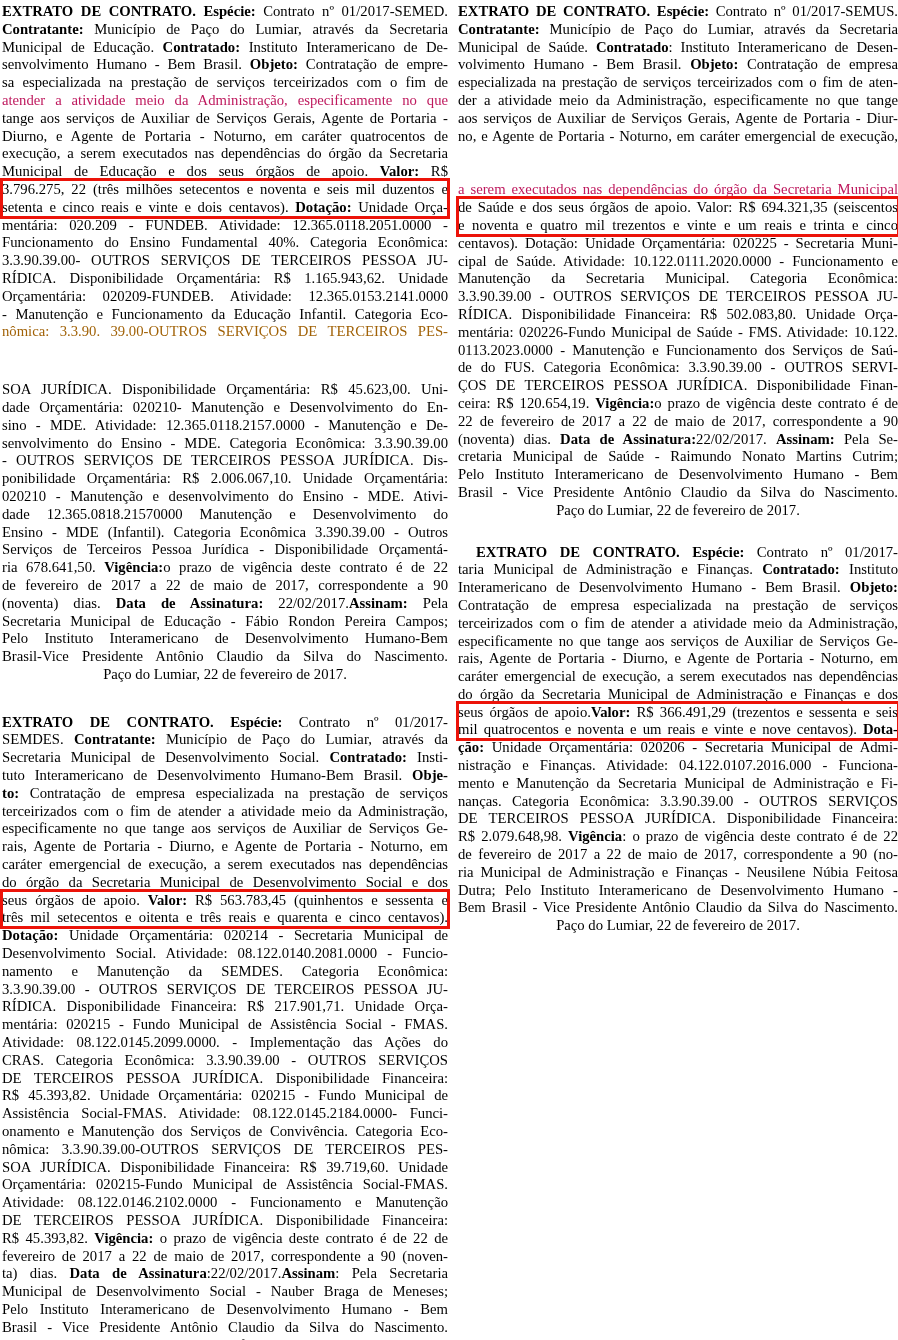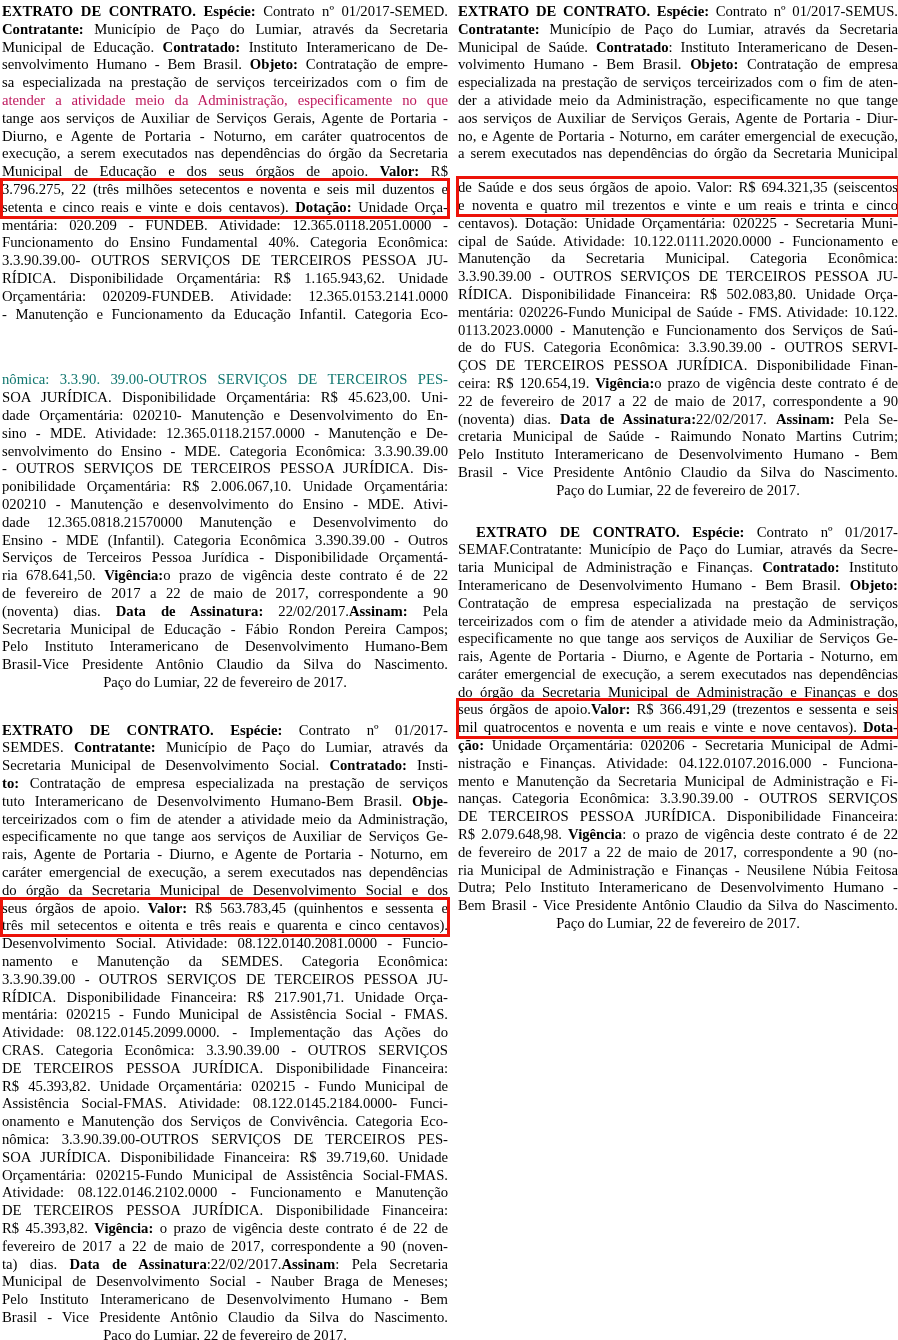--- a/index.html
+++ b/index.html
@@ -59,22 +59,22 @@
         <div class="hl-group" style="--hl: #ec1309;">
           <div class="line" style="color: rgb(0, 0, 0);">3.796.275, 22 (três milhões setecentos e noventa e seis mil duzentos e</div>
           <div class="line" style="color: rgb(0, 0, 0);">setenta e cinco reais e vinte e dois centavos). <b>Dotação:</b> Unidade Orça-</div>
         </div>
         <div class="line" style="color: rgb(0, 0, 0);">mentária: 020.209 - FUNDEB. Atividade: 12.365.0118.2051.0000 -</div>
         <div class="line" style="color: rgb(0, 0, 0);">Funcionamento do Ensino Fundamental 40%. Categoria Econômica:</div>
         <div class="line" style="color: rgb(0, 0, 0);">3.3.90.39.00- OUTROS SERVIÇOS DE TERCEIROS PESSOA JU-</div>
         <div class="line" style="color: rgb(0, 0, 0);">RÍDICA. Disponibilidade Orçamentária: R$ 1.165.943,62. Unidade</div>
         <div class="line" style="color: rgb(0, 0, 0);">Orçamentária: 020209-FUNDEB. Atividade: 12.365.0153.2141.0000</div>
         <div class="line" style="color: rgb(0, 0, 0);">- Manutenção e Funcionamento da Educação Infantil. Categoria Eco-</div>
-        <div class="line" style="color: #0f766e; margin-top: 48px;">nômica: 3.3.90. 39.00-OUTROS SERVIÇOS DE TERCEIROS PES-</div>
-        <div class="line" style="color: rgb(0, 0, 0);">SOA JURÍDICA. Disponibilidade Orçamentária: R$ 45.623,00. Uni-</div>
+        <div class="line" style="color: #a16207;">nômica: 3.3.90. 39.00-OUTROS SERVIÇOS DE TERCEIROS PES-</div>
+        <div class="line" style="color: rgb(0, 0, 0); margin-top: 40px;">SOA JURÍDICA. Disponibilidade Orçamentária: R$ 45.623,00. Uni-</div>
         <div class="line" style="color: rgb(0, 0, 0);">dade Orçamentária: 020210- Manutenção e Desenvolvimento do En-</div>
         <div class="line" style="color: rgb(0, 0, 0);">sino - MDE. Atividade: 12.365.0118.2157.0000 - Manutenção e De-</div>
         <div class="line" style="color: rgb(0, 0, 0);">senvolvimento do Ensino - MDE. Categoria Econômica: 3.3.90.39.00</div>
         <div class="line" style="color: rgb(0, 0, 0);">- OUTROS SERVIÇOS DE TERCEIROS PESSOA JURÍDICA. Dis-</div>
         <div class="line" style="color: rgb(0, 0, 0);">ponibilidade Orçamentária: R$ 2.006.067,10. Unidade Orçamentária:</div>
         <div class="line" style="color: rgb(0, 0, 0);">020210 - Manutenção e desenvolvimento do Ensino - MDE. Ativi-</div>
         <div class="line" style="color: rgb(0, 0, 0);">dade 12.365.0818.21570000 Manutenção e Desenvolvimento do</div>
         <div class="line" style="color: rgb(0, 0, 0);">Ensino - MDE (Infantil). Categoria Econômica 3.390.39.00 - Outros</div>
         <div class="line" style="color: rgb(0, 0, 0);">Serviços de Terceiros Pessoa Jurídica - Disponibilidade Orçamentá-</div>
         <div class="line" style="color: rgb(0, 0, 0);">ria 678.641,50. <b>Vigência:</b>o prazo de vigência deste contrato é de 22</div>
@@ -82,31 +82,32 @@
         <div class="line" style="color: rgb(0, 0, 0);">(noventa) dias. <b>Data de Assinatura:</b> 22/02/2017.<b>Assinam:</b> Pela</div>
         <div class="line" style="color: rgb(0, 0, 0);">Secretaria Municipal de Educação - Fábio Rondon Pereira Campos;</div>
         <div class="line" style="color: rgb(0, 0, 0);">Pelo Instituto Interamericano de Desenvolvimento Humano-Bem</div>
         <div class="line" style="color: rgb(0, 0, 0);">Brasil-Vice Presidente Antônio Claudio da Silva do Nascimento.</div>
         <div class="line last" style="color: rgb(0, 0, 0);">Paço do Lumiar, 22 de fevereiro de 2017.</div>
       </article>
       <article class="extract">
         <div class="line" style="color: rgb(0, 0, 0);"><b>EXTRATO DE CONTRATO. Espécie:</b> Contrato nº 01/2017-</div>
         <div class="line" style="color: rgb(0, 0, 0);">SEMDES. <b>Contratante:</b> Município de Paço do Lumiar, através da</div>
         <div class="line" style="color: rgb(0, 0, 0);">Secretaria Municipal de Desenvolvimento Social. <b>Contratado:</b> Insti-</div>
+        <div class="line" style="color: rgb(0, 0, 0);">tuto Interamericano de Desenvolvimento Humano-Bem Brasil. <b>Obje-</b></div>
         <div class="line" style="color: rgb(0, 0, 0);"><b>to:</b> Contratação de empresa especializada na prestação de serviços</div>
-        <div class="line" style="color: rgb(0, 0, 0);">tuto Interamericano de Desenvolvimento Humano-Bem Brasil. <b>Obje-</b></div>
         <div class="line" style="color: rgb(0, 0, 0);">terceirizados com o fim de atender a atividade meio da Administração,</div>
         <div class="line" style="color: rgb(0, 0, 0);">especificamente no que tange aos serviços de Auxiliar de Serviços Ge-</div>
         <div class="line" style="color: rgb(0, 0, 0);">rais, Agente de Portaria - Diurno, e Agente de Portaria - Noturno, em</div>
         <div class="line" style="color: rgb(0, 0, 0);">caráter emergencial de execução, a serem executados nas dependências</div>
         <div class="line" style="color: rgb(0, 0, 0);">do órgão da Secretaria Municipal de Desenvolvimento Social e dos</div>
         <div class="hl-group" style="--hl: #ec1309;">
           <div class="line" style="color: rgb(0, 0, 0);">seus órgãos de apoio. <b>Valor:</b> R$ 563.783,45 (quinhentos e sessenta e</div>
           <div class="line" style="color: rgb(0, 0, 0);">três mil setecentos e oitenta e três reais e quarenta e cinco centavos).</div>
         </div>
+        <div class="line" style="color: rgb(0, 0, 0);"><b>Dotação:</b> Unidade Orçamentária: 020214 - Secretaria Municipal de</div>
         <div class="line" style="color: rgb(0, 0, 0);">Desenvolvimento Social. Atividade: 08.122.0140.2081.0000 - Funcio-</div>
         <div class="line" style="color: rgb(0, 0, 0);">namento e Manutenção da SEMDES. Categoria Econômica:</div>
         <div class="line" style="color: rgb(0, 0, 0);">3.3.90.39.00 - OUTROS SERVIÇOS DE TERCEIROS PESSOA JU-</div>
         <div class="line" style="color: rgb(0, 0, 0);">RÍDICA. Disponibilidade Financeira: R$ 217.901,71. Unidade Orça-</div>
         <div class="line" style="color: rgb(0, 0, 0);">mentária: 020215 - Fundo Municipal de Assistência Social - FMAS.</div>
         <div class="line" style="color: rgb(0, 0, 0);">Atividade: 08.122.0145.2099.0000. - Implementação das Ações do</div>
         <div class="line" style="color: rgb(0, 0, 0);">CRAS. Categoria Econômica: 3.3.90.39.00 - OUTROS SERVIÇOS</div>
         <div class="line" style="color: rgb(0, 0, 0);">DE TERCEIROS PESSOA JURÍDICA. Disponibilidade Financeira:</div>
         <div class="line" style="color: rgb(0, 0, 0);">R$ 45.393,82. Unidade Orçamentária: 020215 - Fundo Municipal de</div>
         <div class="line" style="color: rgb(0, 0, 0);">Assistência Social-FMAS. Atividade: 08.122.0145.2184.0000- Funci-</div>
@@ -128,23 +129,23 @@
   <div class="col col-right">
       <article class="extract">
         <div class="line" style="color: rgb(0, 0, 0);"><b>EXTRATO DE CONTRATO. Espécie:</b> Contrato nº 01/2017-SEMUS.</div>
         <div class="line" style="color: rgb(0, 0, 0);"><b>Contratante:</b> Município de Paço do Lumiar, através da Secretaria</div>
         <div class="line" style="color: rgb(0, 0, 0);">Municipal de Saúde. <b>Contratado</b>: Instituto Interamericano de Desen-</div>
         <div class="line" style="color: rgb(0, 0, 0);">volvimento Humano - Bem Brasil. <b>Objeto:</b> Contratação de empresa</div>
         <div class="line" style="color: rgb(0, 0, 0);">especializada na prestação de serviços terceirizados com o fim de aten-</div>
         <div class="line" style="color: rgb(0, 0, 0);">der a atividade meio da Administração, especificamente no que tange</div>
         <div class="line" style="color: rgb(0, 0, 0);">aos serviços de Auxiliar de Serviços Gerais, Agente de Portaria - Diur-</div>
         <div class="line" style="color: rgb(0, 0, 0);">no, e Agente de Portaria - Noturno, em caráter emergencial de execução,</div>
-        <div class="line" style="color: #000000;">a serem executados nas dependências do órgão da Secretaria Municipal</div>
+        <div class="line" style="color: #be185d; margin-top: 36px;">a serem executados nas dependências do órgão da Secretaria Municipal</div>
         <div class="hl-group" style="--hl: #ec1309;">
-          <div class="line" style="color: rgb(0, 0, 0); margin-top: 16px;">de Saúde e dos seus órgãos de apoio. Valor: R$ 694.321,35 (seiscentos</div>
+          <div class="line" style="color: rgb(0, 0, 0);">de Saúde e dos seus órgãos de apoio. Valor: R$ 694.321,35 (seiscentos</div>
           <div class="line" style="color: rgb(0, 0, 0);">e noventa e quatro mil trezentos e vinte e um reais e trinta e cinco</div>
         </div>
         <div class="line" style="color: rgb(0, 0, 0);">centavos). Dotação: Unidade Orçamentária: 020225 - Secretaria Muni-</div>
         <div class="line" style="color: rgb(0, 0, 0);">cipal de Saúde. Atividade: 10.122.0111.2020.0000 - Funcionamento e</div>
         <div class="line" style="color: rgb(0, 0, 0);">Manutenção da Secretaria Municipal. Categoria Econômica:</div>
         <div class="line" style="color: rgb(0, 0, 0);">3.3.90.39.00 - OUTROS SERVIÇOS DE TERCEIROS PESSOA JU-</div>
         <div class="line" style="color: rgb(0, 0, 0);">RÍDICA. Disponibilidade Financeira: R$ 502.083,80. Unidade Orça-</div>
         <div class="line" style="color: rgb(0, 0, 0);">mentária: 020226-Fundo Municipal de Saúde - FMS. Atividade: 10.122.</div>
         <div class="line" style="color: rgb(0, 0, 0);">0113.2023.0000 - Manutenção e Funcionamento dos Serviços de Saú-</div>
         <div class="line" style="color: rgb(0, 0, 0);">de do FUS. Categoria Econômica: 3.3.90.39.00 - OUTROS SERVI-</div>
@@ -152,21 +153,20 @@
         <div class="line" style="color: rgb(0, 0, 0);">ceira: R$ 120.654,19. <b>Vigência:</b>o prazo de vigência deste contrato é de</div>
         <div class="line" style="color: rgb(0, 0, 0);">22 de fevereiro de 2017 a 22 de maio de 2017, correspondente a 90</div>
         <div class="line" style="color: rgb(0, 0, 0);">(noventa) dias. <b>Data de Assinatura:</b>22/02/2017. <b>Assinam:</b> Pela Se-</div>
         <div class="line" style="color: rgb(0, 0, 0);">cretaria Municipal de Saúde - Raimundo Nonato Martins Cutrim;</div>
         <div class="line" style="color: rgb(0, 0, 0);">Pelo Instituto Interamericano de Desenvolvimento Humano - Bem</div>
         <div class="line" style="color: rgb(0, 0, 0);">Brasil - Vice Presidente Antônio Claudio da Silva do Nascimento.</div>
         <div class="line last" style="color: rgb(0, 0, 0);">Paço do Lumiar, 22 de fevereiro de 2017.</div>
       </article>
       <article class="extract">
         <div class="line indent" style="color: rgb(0, 0, 0);"><b>EXTRATO DE CONTRATO. Espécie:</b> Contrato nº 01/2017-</div>
-        <div class="line" style="color: rgb(0, 0, 0);">SEMAF.Contratante: Município de Paço do Lumiar, através da Secre-</div>
         <div class="line" style="color: rgb(0, 0, 0);">taria Municipal de Administração e Finanças. <b>Contratado:</b> Instituto</div>
         <div class="line" style="color: rgb(0, 0, 0);">Interamericano de Desenvolvimento Humano - Bem Brasil. <b>Objeto:</b></div>
         <div class="line" style="color: rgb(0, 0, 0);">Contratação de empresa especializada na prestação de serviços</div>
         <div class="line" style="color: rgb(0, 0, 0);">terceirizados com o fim de atender a atividade meio da Administração,</div>
         <div class="line" style="color: rgb(0, 0, 0);">especificamente no que tange aos serviços de Auxiliar de Serviços Ge-</div>
         <div class="line" style="color: rgb(0, 0, 0);">rais, Agente de Portaria - Diurno, e Agente de Portaria - Noturno, em</div>
         <div class="line" style="color: rgb(0, 0, 0);">caráter emergencial de execução, a serem executados nas dependências</div>
         <div class="line" style="color: rgb(0, 0, 0);">do órgão da Secretaria Municipal de Administração e Finanças e dos</div>
         <div class="hl-group" style="--hl: #ec1309;">
           <div class="line" style="color: rgb(0, 0, 0);">seus órgãos de apoio.<b>Valor:</b> R$ 366.491,29 (trezentos e sessenta e seis</div>

